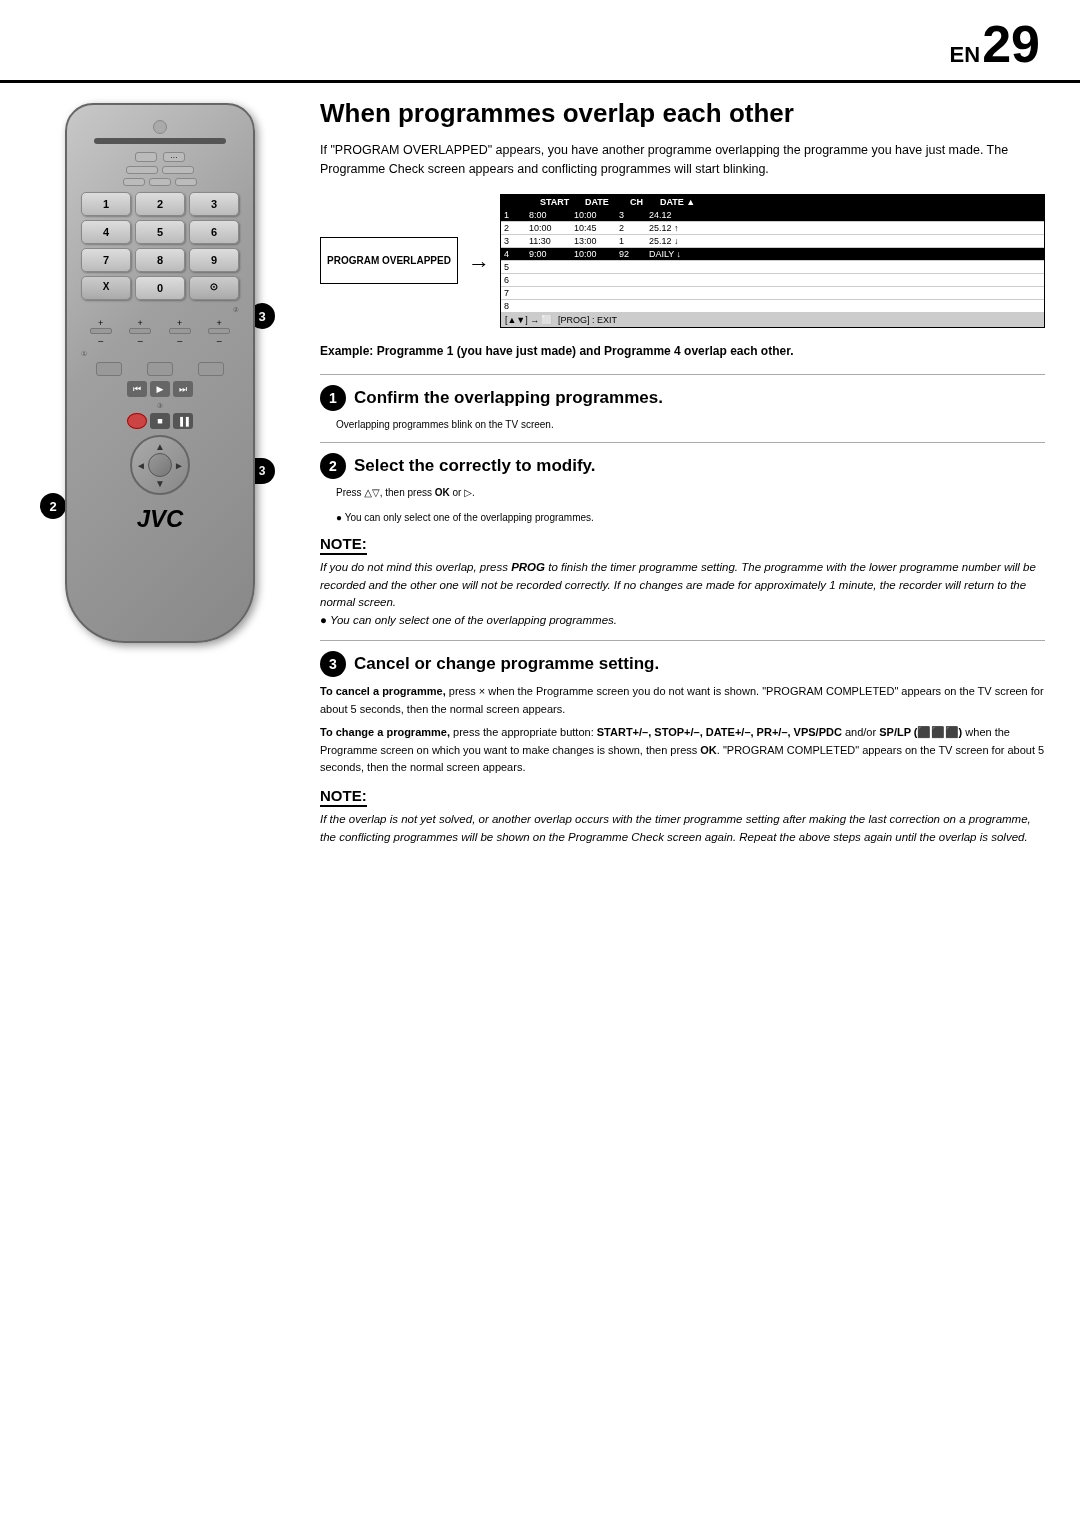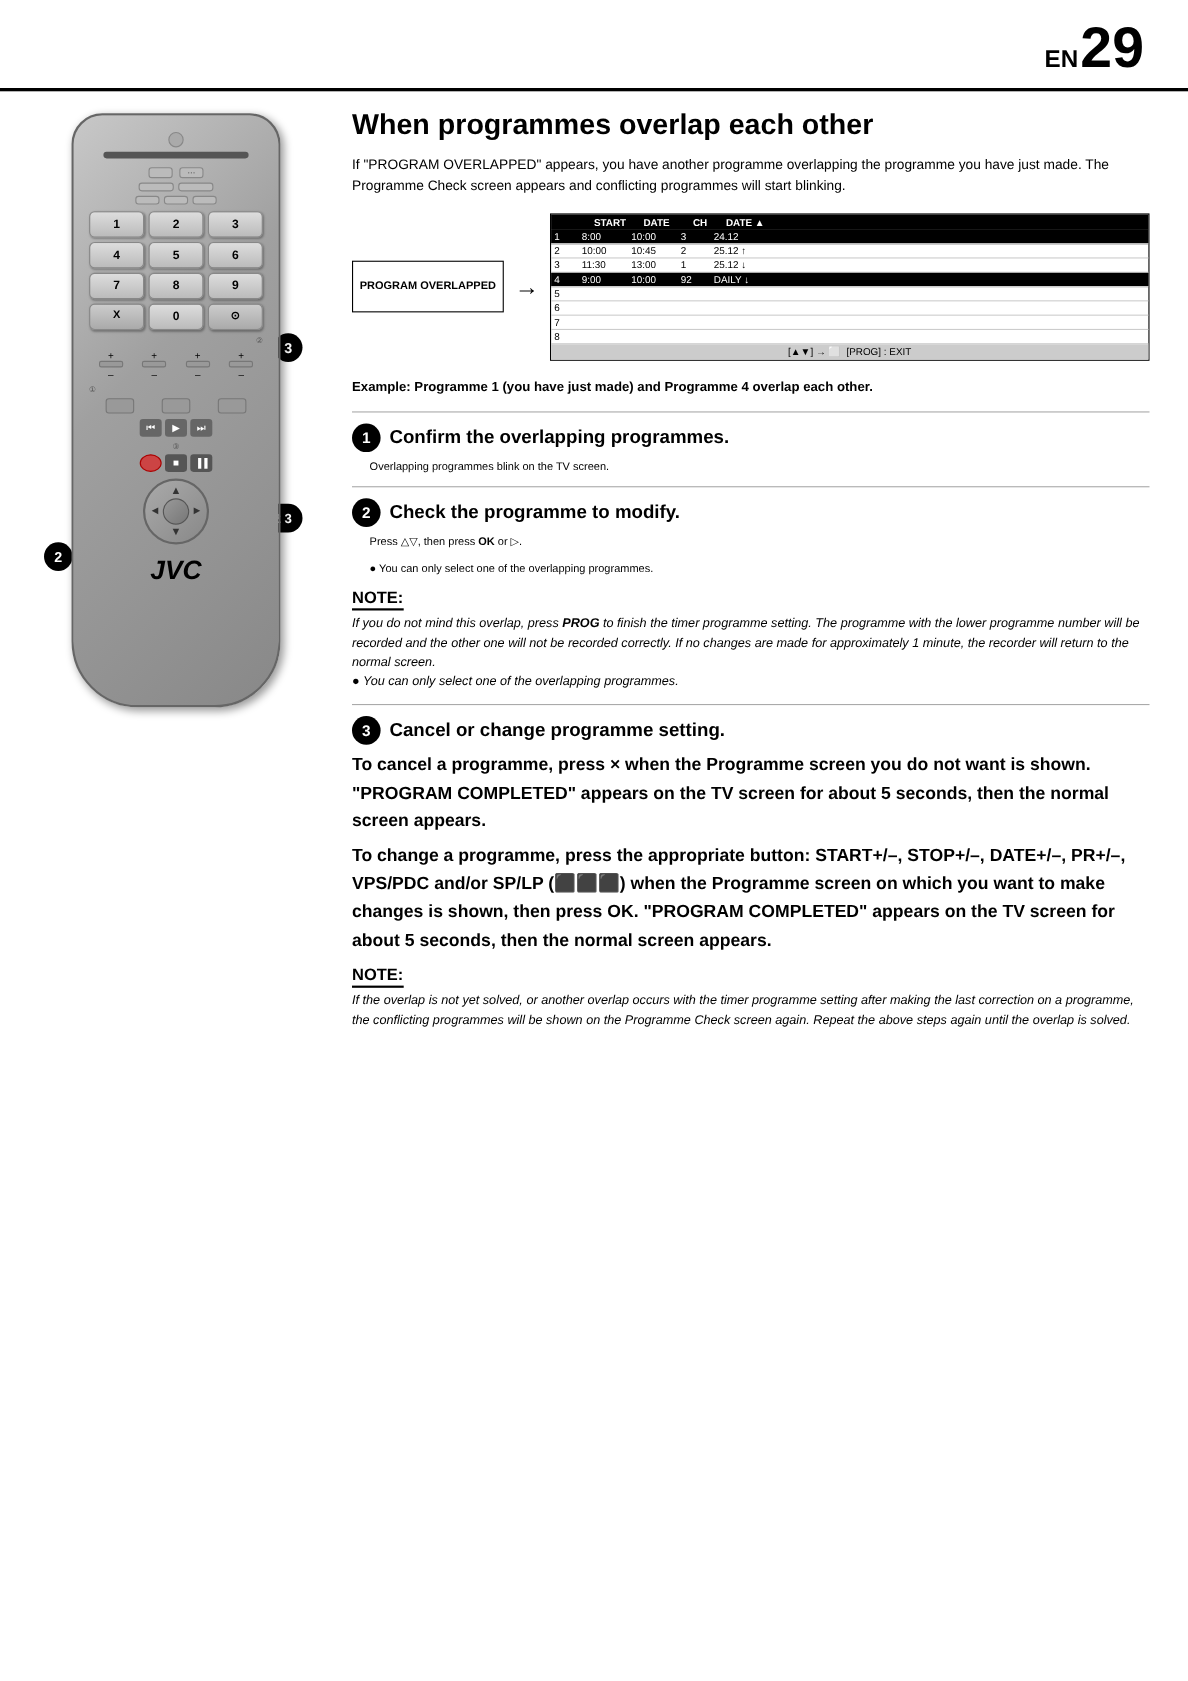--- a/index.html
+++ b/index.html
@@ -232,21 +232,21 @@
     }
     .prog-row span { padding: 1px 3px; }
     .prog-row.highlight {
       background: #000;
       color: #fff;
     }
     .prog-footer {
       background: #ccc;
       font-size: 9px;
       padding: 2px 4px;
-      text-align: center;
+      text-align: left;
     }
 
     .example-text {
       font-size: 12px;
       font-weight: bold;
       margin-bottom: 14px;
       line-height: 1.5;
     }
 
     
@@ -305,23 +305,22 @@
       font-style: italic;
       line-height: 1.55;
     }
     .note-text .bullet {
       display: block;
       padding-left: 10px;
       text-indent: -10px;
     }
 
     .step-3-desc {
-      font-size: 16px;
+      font-size: 11px;
       line-height: 1.6;
-      font-weight: bold;
     }
     .step-3-desc p { margin-bottom: 6px; }
   </style>
 </head>
 <body>
 
 <div class="page-header">
   <div class="page-number-block">
     <span class="en-text">EN</span>
     <span class="page-num">29</span>
@@ -519,21 +518,21 @@
     <div class="step-heading">
       <div class="step-num-circle">1</div>
       <span class="step-title">Confirm the overlapping programmes.</span>
     </div>
     <p class="step-desc">Overlapping programmes blink on the TV screen.</p>
 
     <hr class="section-divider">
 
     <div class="step-heading">
       <div class="step-num-circle">2</div>
-      <span class="step-title">Check the programme to modify.</span>
+      <span class="step-title">Select the correctly to modify.</span>
     </div>
     <p class="step-desc">Press △▽, then press <strong>OK</strong> or ▷.</p>
     <p class="step-desc">● You can only select one of the overlapping programmes.</p>
 
     <div class="note-box">
       <div class="note-label">NOTE:</div>
       <p class="note-text">
         If you do not mind this overlap, press <strong><em>PROG</em></strong> to finish the timer programme setting. The programme with the lower programme number will be recorded and the other one will not be recorded correctly. If no changes are made for approximately 1 minute, the recorder will return to the normal screen.
       </p>
       <p class="note-text">

